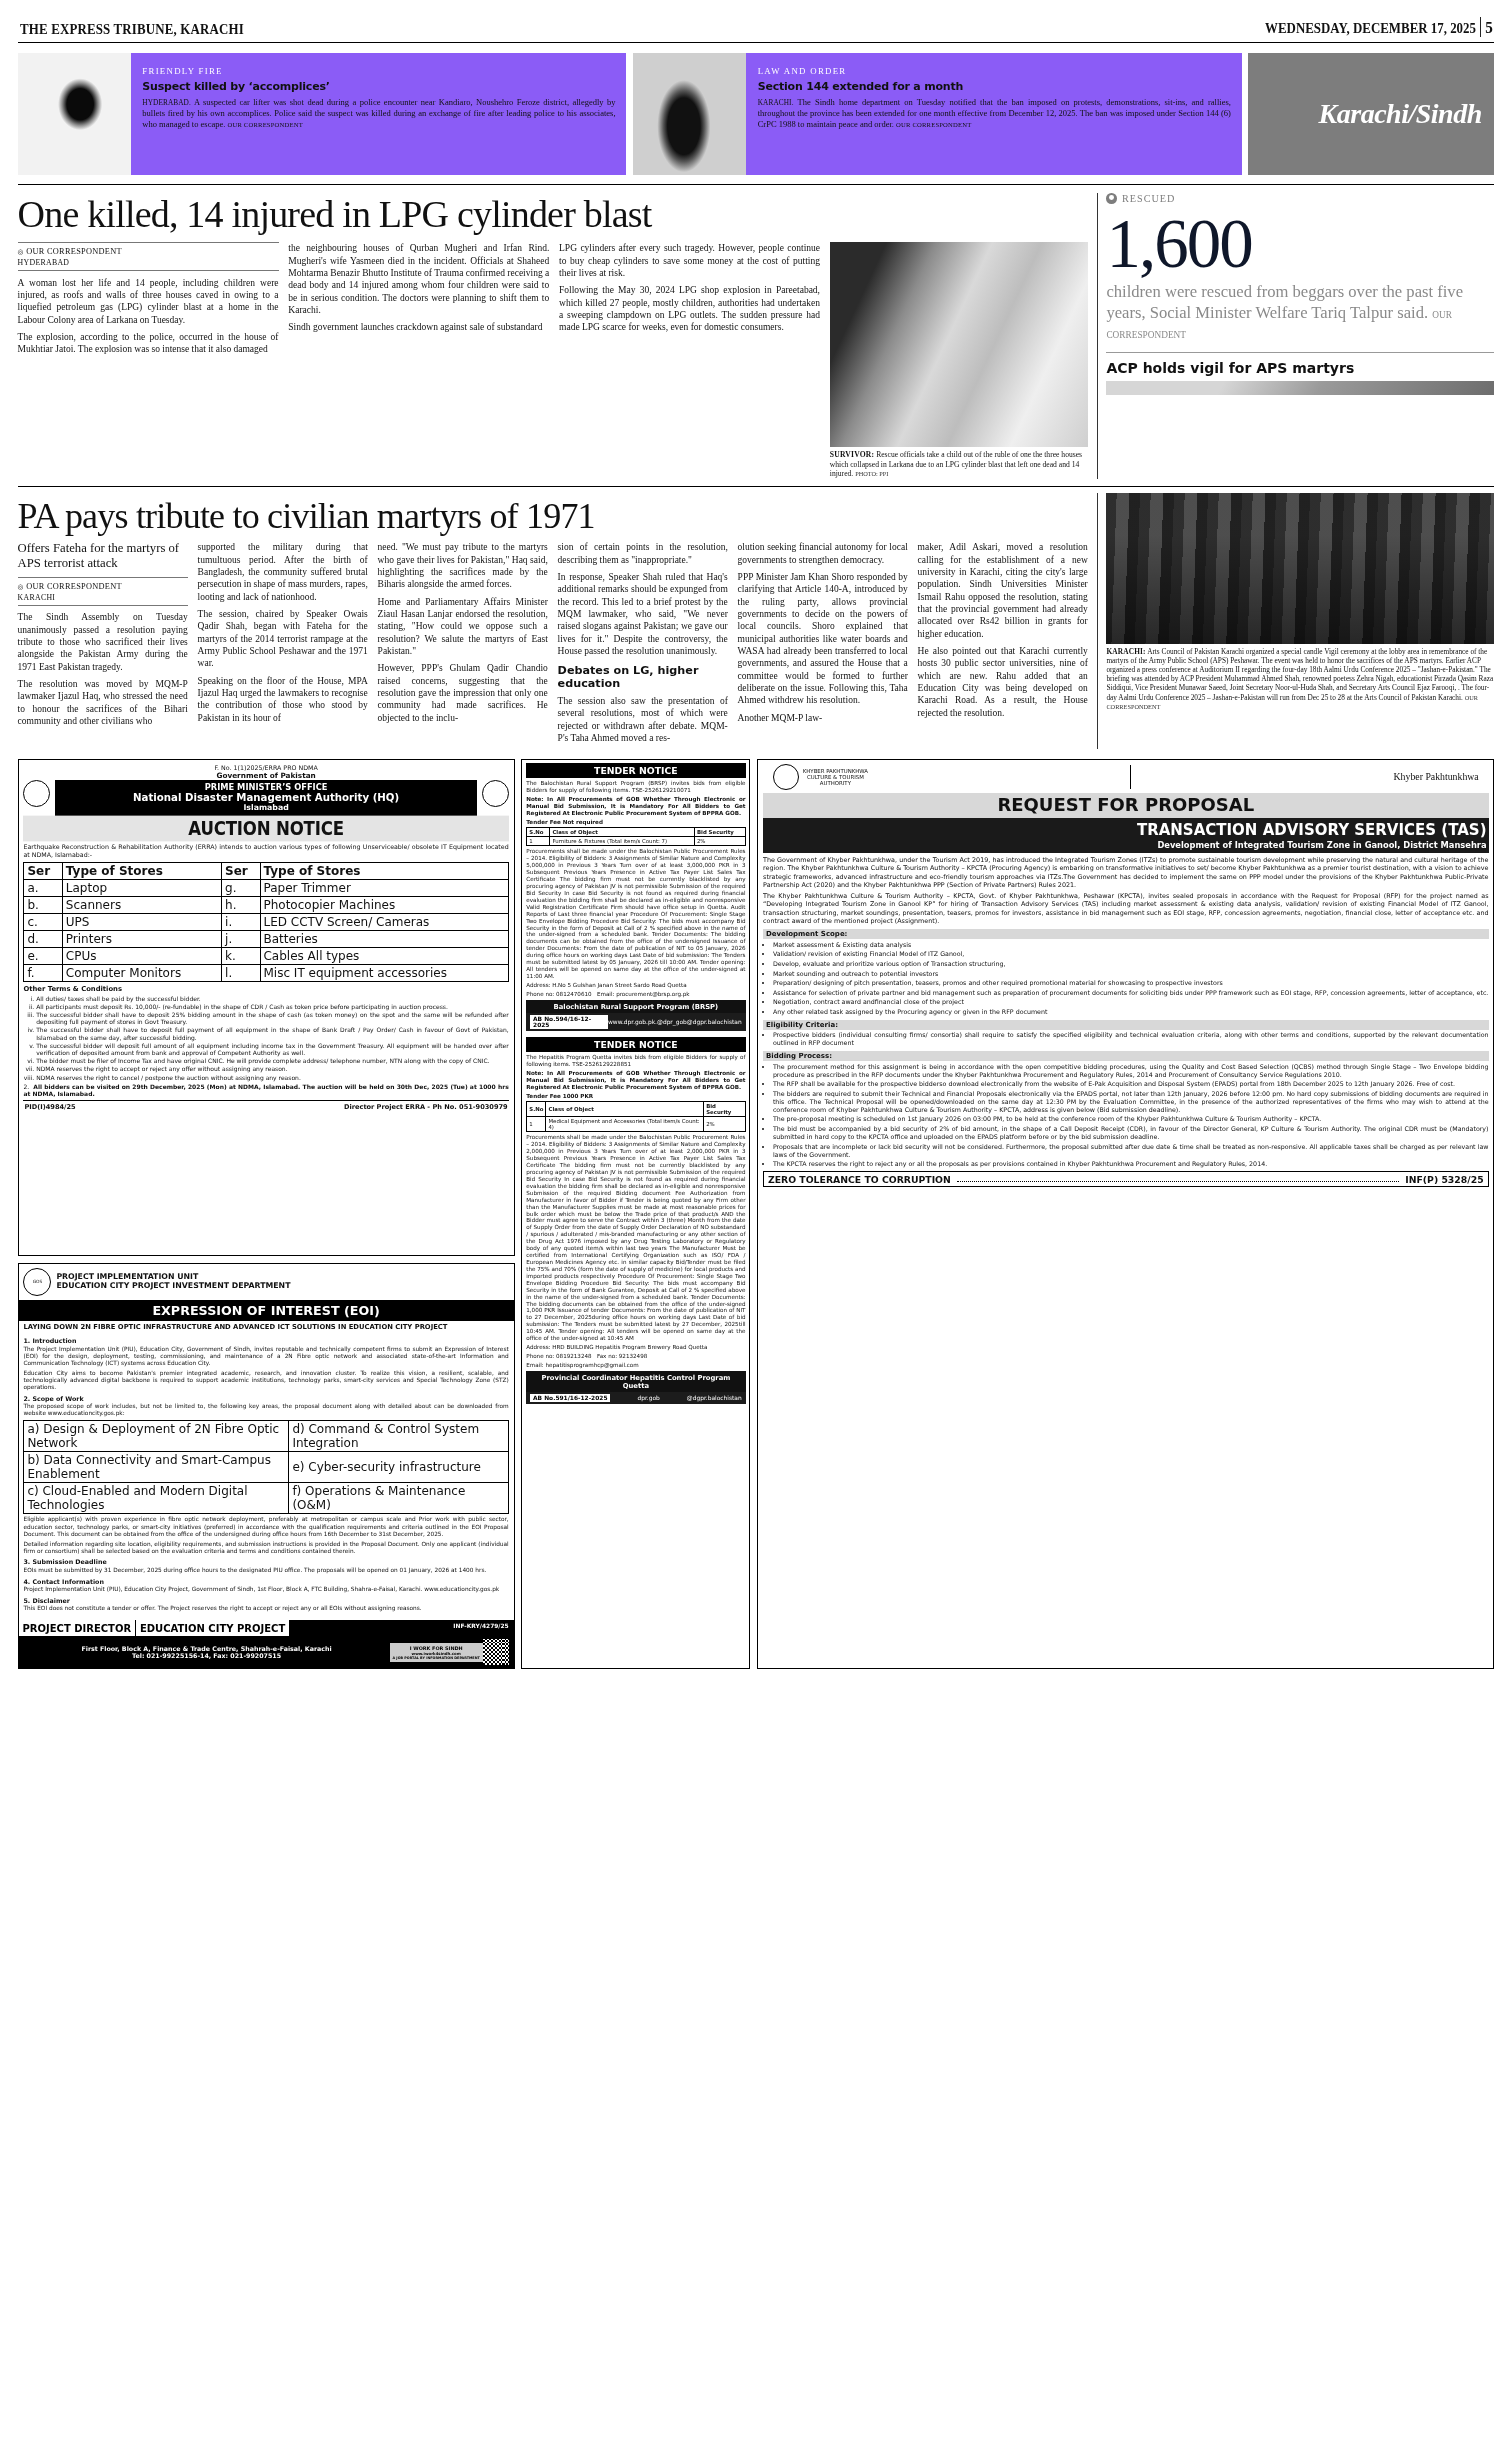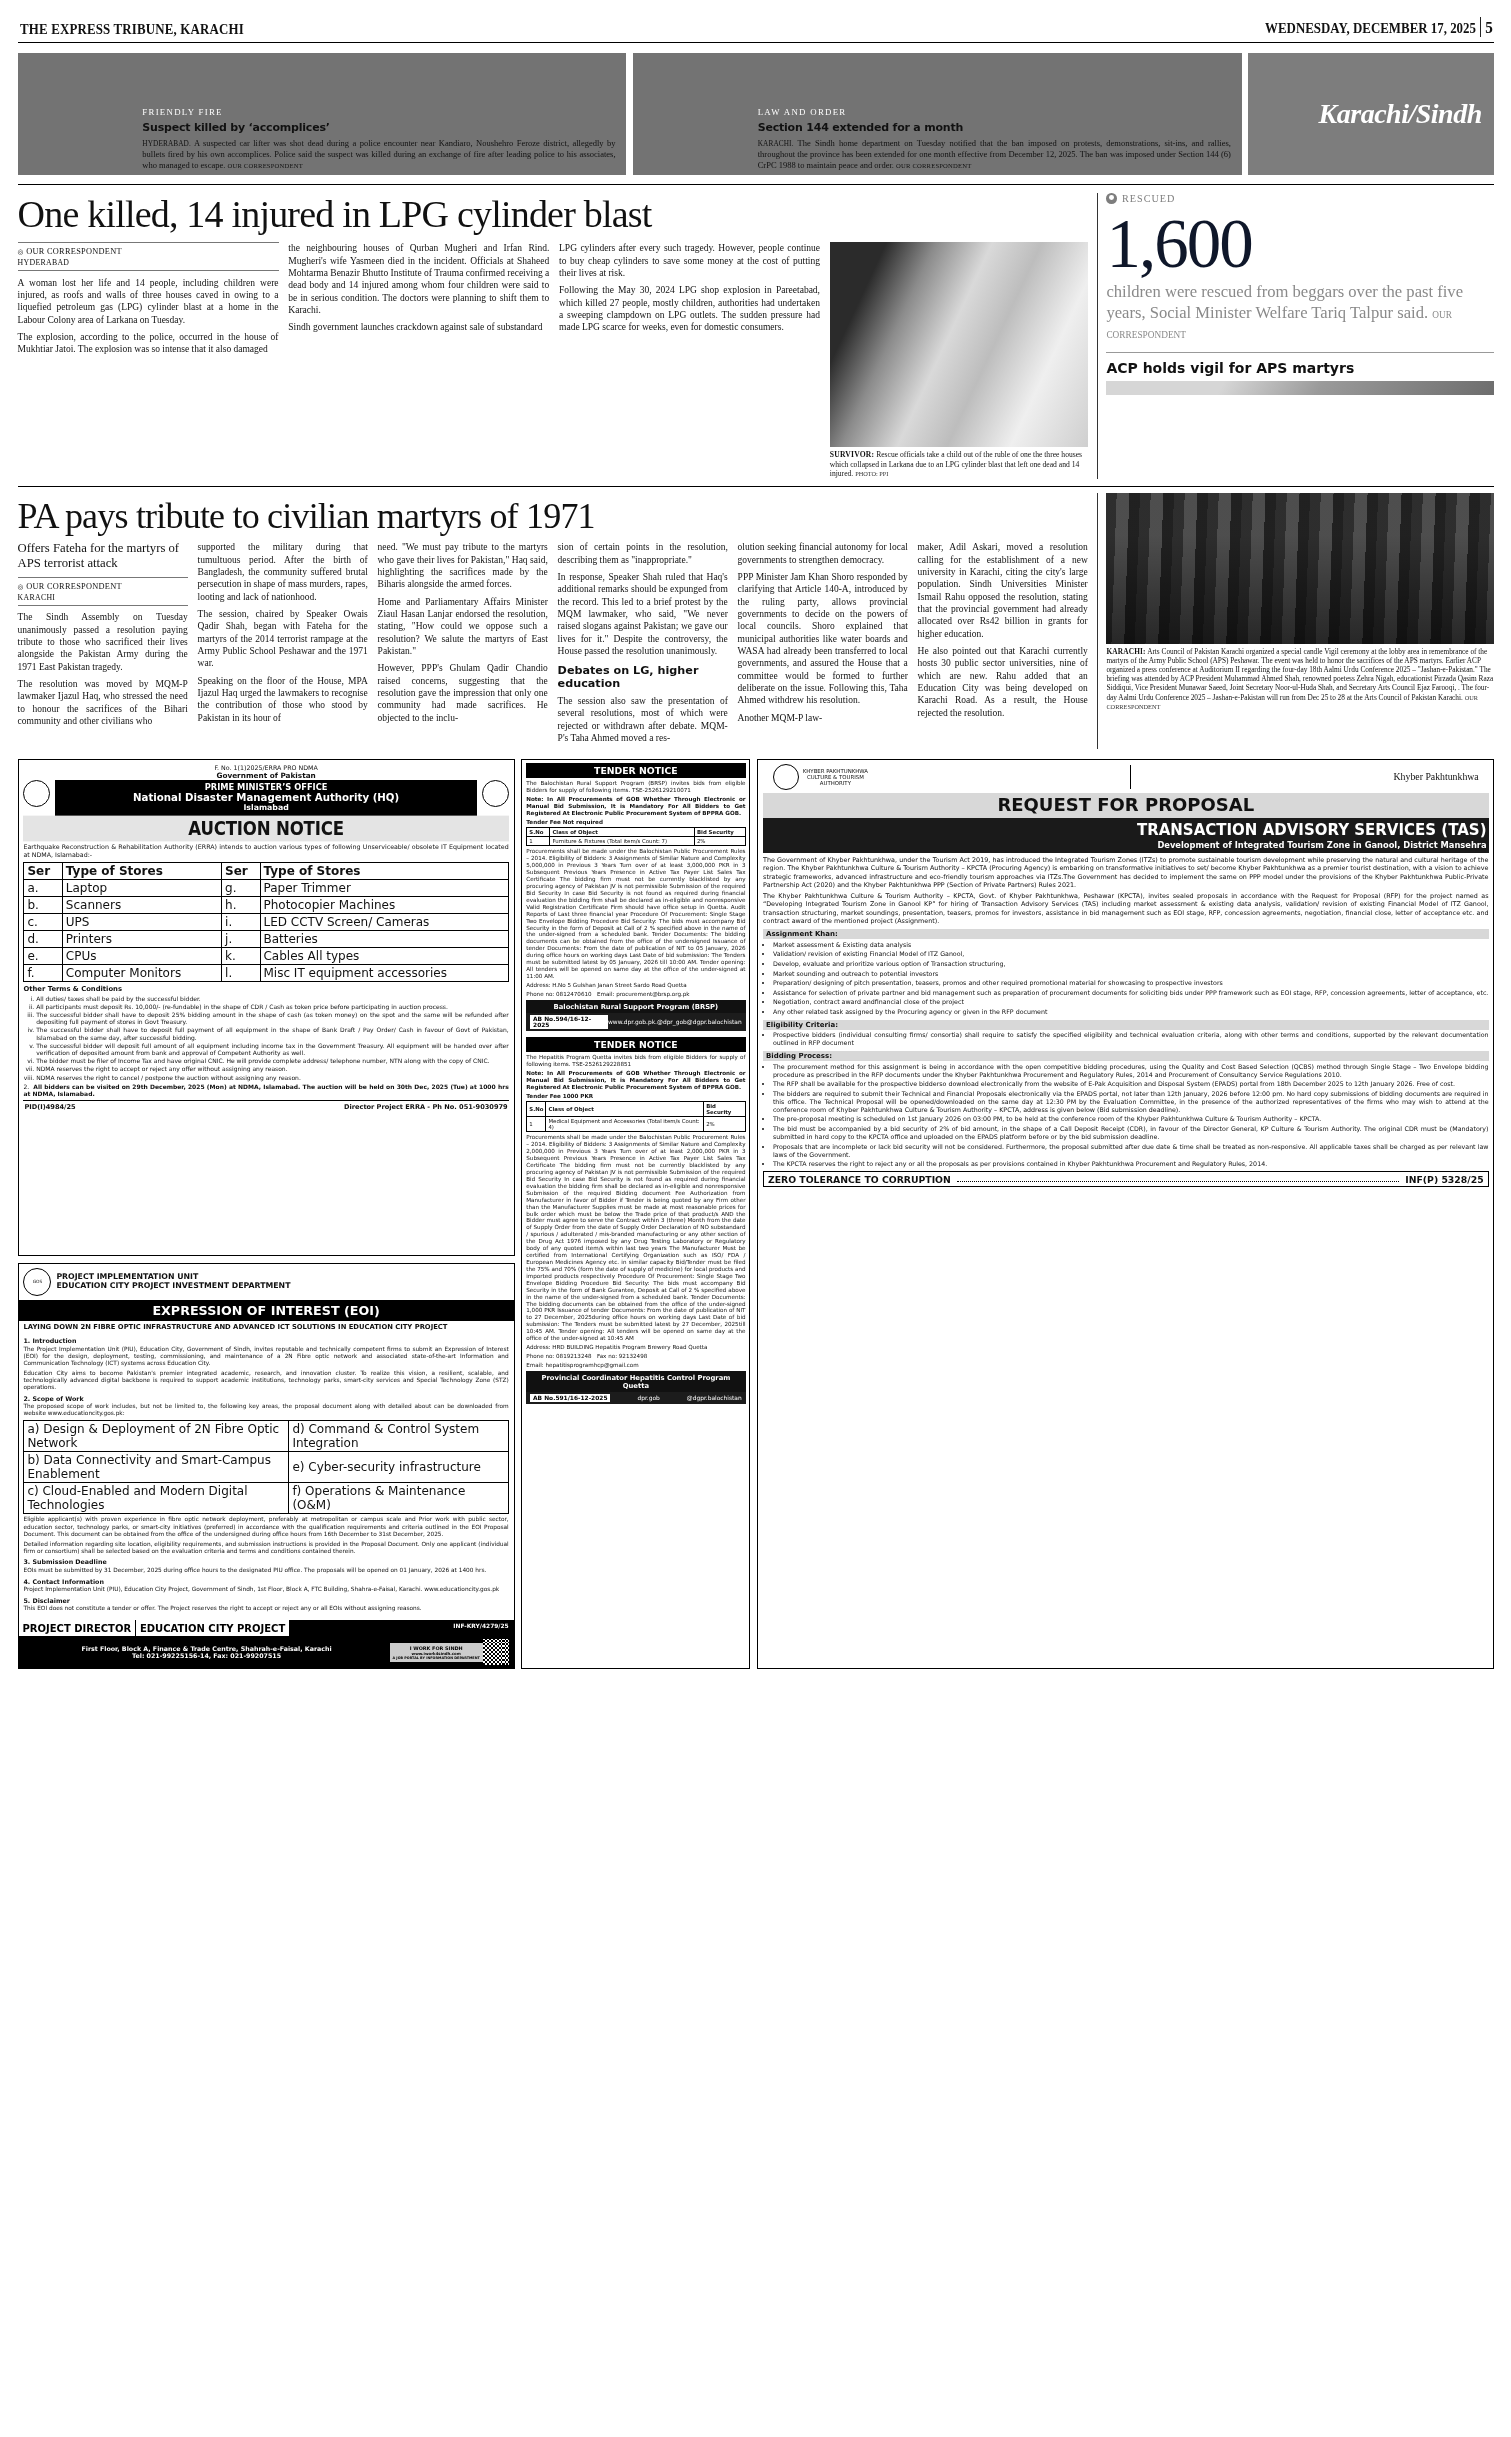--- a/index.html
+++ b/index.html
@@ -17,21 +17,21 @@
   .masthead { display:flex; align-items:flex-end; justify-content:space-between;
     padding:16.6px 2px 4.9px 2px; border-bottom:1.5px solid #000; }
   .masthead .title { font-family:"Liberation Serif", serif; font-weight:700;
     font-size:15px; letter-spacing:0.2px; transform:scaleX(.86); transform-origin:left bottom; }
   .masthead .dateline { font-family:"Liberation Serif", serif; font-weight:700;
     font-size:15px; transform:scaleX(.86); transform-origin:right bottom; }
   .masthead .dateline .pg { font-size:17.6px; padding-left:4.9px; border-left:1.5px solid #000; margin-left:4.9px;}
 
   
   .teaser-strip { display:flex; gap:6.8px; margin-top:9.8px; height:122px; }
-  .teaser { display:flex; background:#737373; flex:1 1 0;align-items:flex-end; }
+  .teaser { display:flex; background:#8b5cf6; flex:1 1 0; }
   .teaser .ph { width:113px; flex:0 0 113px; background:#c9c9c9; position:relative; overflow:hidden; }
   .teaser .ph.gun { background:#ffffff; }
   .teaser .tx { padding:12.7px 10.7px 4.9px 11.7px; flex:1 1 auto; }
   .kicker { color:#fff; font-size:8.8px; letter-spacing:1.3px; font-weight:400;
     font-family:"Liberation Serif", serif; margin-bottom:4.9px; }
   .t-head { font-family:"DejaVu Sans", sans-serif; font-weight:700; font-size:11px;
     line-height:1.08; margin-bottom:4.4px; letter-spacing:-0.2px; }
   .t-body { font-size:8.5px; line-height:1.28; text-align:justify; }
   .t-body .loc { font-variant:small-caps; text-transform:uppercase; font-size:7.3px; letter-spacing:0.1px; }
   .t-body .cred { font-variant:small-caps; text-transform:uppercase; font-size:6.6px; letter-spacing:0.2px; }
@@ -560,21 +560,21 @@
         <div style="width:1px;height:24.4px;background:#000"></div>
         <div class="lg" style="font-size:9.8px;font-family:'Liberation Serif',serif">Khyber Pakhtunkhwa</div>
       </div>
       <div class="rfp-band1">REQUEST FOR PROPOSAL</div>
       <div class="rfp-band2">
         <div class="a">TRANSACTION ADVISORY SERVICES (TAS)</div>
         <div class="b">Development of Integrated Tourism Zone in Ganool, District Mansehra</div>
       </div>
       <p>The Government of Khyber Pakhtunkhwa, under the Tourism Act 2019, has introduced the Integrated Tourism Zones (ITZs) to promote sustainable tourism development while preserving the natural and cultural heritage of the region. The Khyber Pakhtunkhwa Culture &amp; Tourism Authority – KPCTA (Procuring Agency) is embarking on transformative initiatives to set/ become Khyber Pakhtunkhwa as a premier tourist destination, with a vision to achieve strategic frameworks, advanced infrastructure and eco-friendly tourism approaches via ITZs.The Government has decided to implement the same on PPP model under the provisions of the Khyber Pakhtunkhwa Public-Private Partnership Act (2020) and the Khyber Pakhtunkhwa PPP (Section of Private Partners) Rules 2021.</p>
       <p>The Khyber Pakhtunkhwa Culture &amp; Tourism Authority – KPCTA, Govt. of Khyber Pakhtunkhwa, Peshawar (KPCTA), invites sealed proposals in accordance with the Request for Proposal (RFP) for the project named as “Developing Integrated Tourism Zone in Ganool KP” for hiring of Transaction Advisory Services (TAS) including market assessment &amp; existing data analysis, validation/ revision of existing Financial Model of ITZ Ganool, transaction structuring, market soundings, presentation, teasers, promos for investors, assistance in bid management such as EOI stage, RFP, concession agreements, negotiation, financial close, letter of acceptance etc. and contract award of the mentioned project (Assignment).</p>
-      <h4 style="background:#d8d8d8;padding:1px 2.9px">Assignment Khan:</h4>
+      <h4 style="background:#d8d8d8;padding:1px 2.9px">Development Scope:</h4>
       <ul>
         <li>Market assessment &amp; Existing data analysis</li>
         <li>Validation/ revision of existing Financial Model of ITZ Ganool,</li>
         <li>Develop, evaluate and prioritize various option of Transaction structuring,</li>
         <li>Market sounding and outreach to potential investors</li>
         <li>Preparation/ designing of pitch presentation, teasers, promos and other required promotional material for showcasing to prospective investors</li>
         <li>Assistance for selection of private partner and bid management such as preparation of procurement documents for soliciting bids under PPP framework such as EOI stage, RFP, concession agreements, letter of acceptance, etc.</li>
         <li>Negotiation, contract award andfinancial close of the project</li>
         <li>Any other related task assigned by the Procuring agency or given in the RFP document</li>
       </ul>

